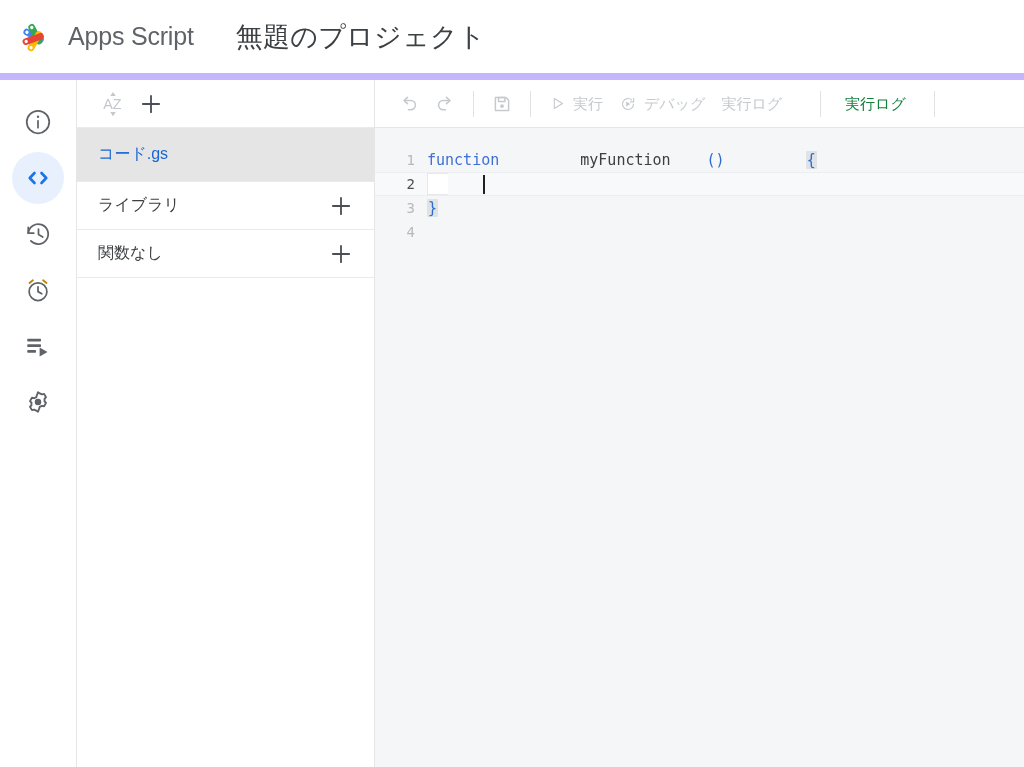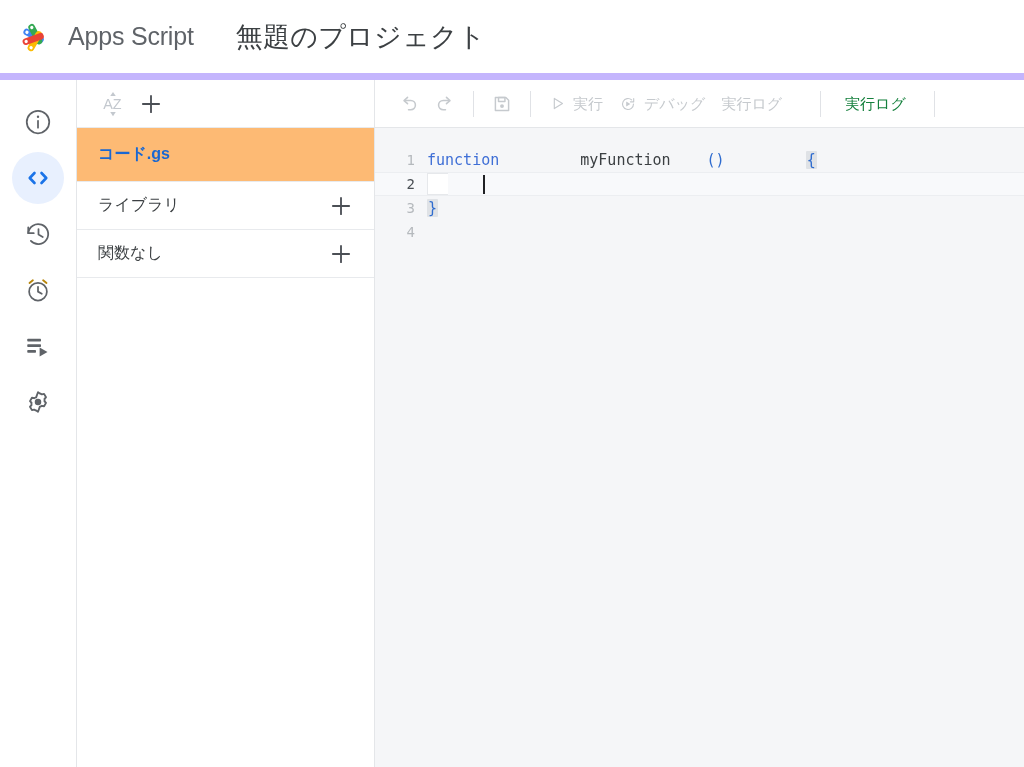--- a/index.html
+++ b/index.html
@@ -129,23 +129,22 @@
     min-height: 54px;
     display: flex;
     align-items: center;
     padding: 0 21px;
     font-size: 16px;
     color: #3c4043;
     cursor: pointer;
     border-bottom: 1px solid #e8eaed;
   }
   .file-row.selected {
-    background: #fdba74;
+    background: #e5e5e5;
     color: #1967d2;
-    font-weight: bold;
   }
   .filepanel .spacer { flex: 1; }
 
   
   .editor-side {
     flex: 1;
     min-width: 0;
     display: flex;
     flex-direction: column;
     background: #f5f6f8;

